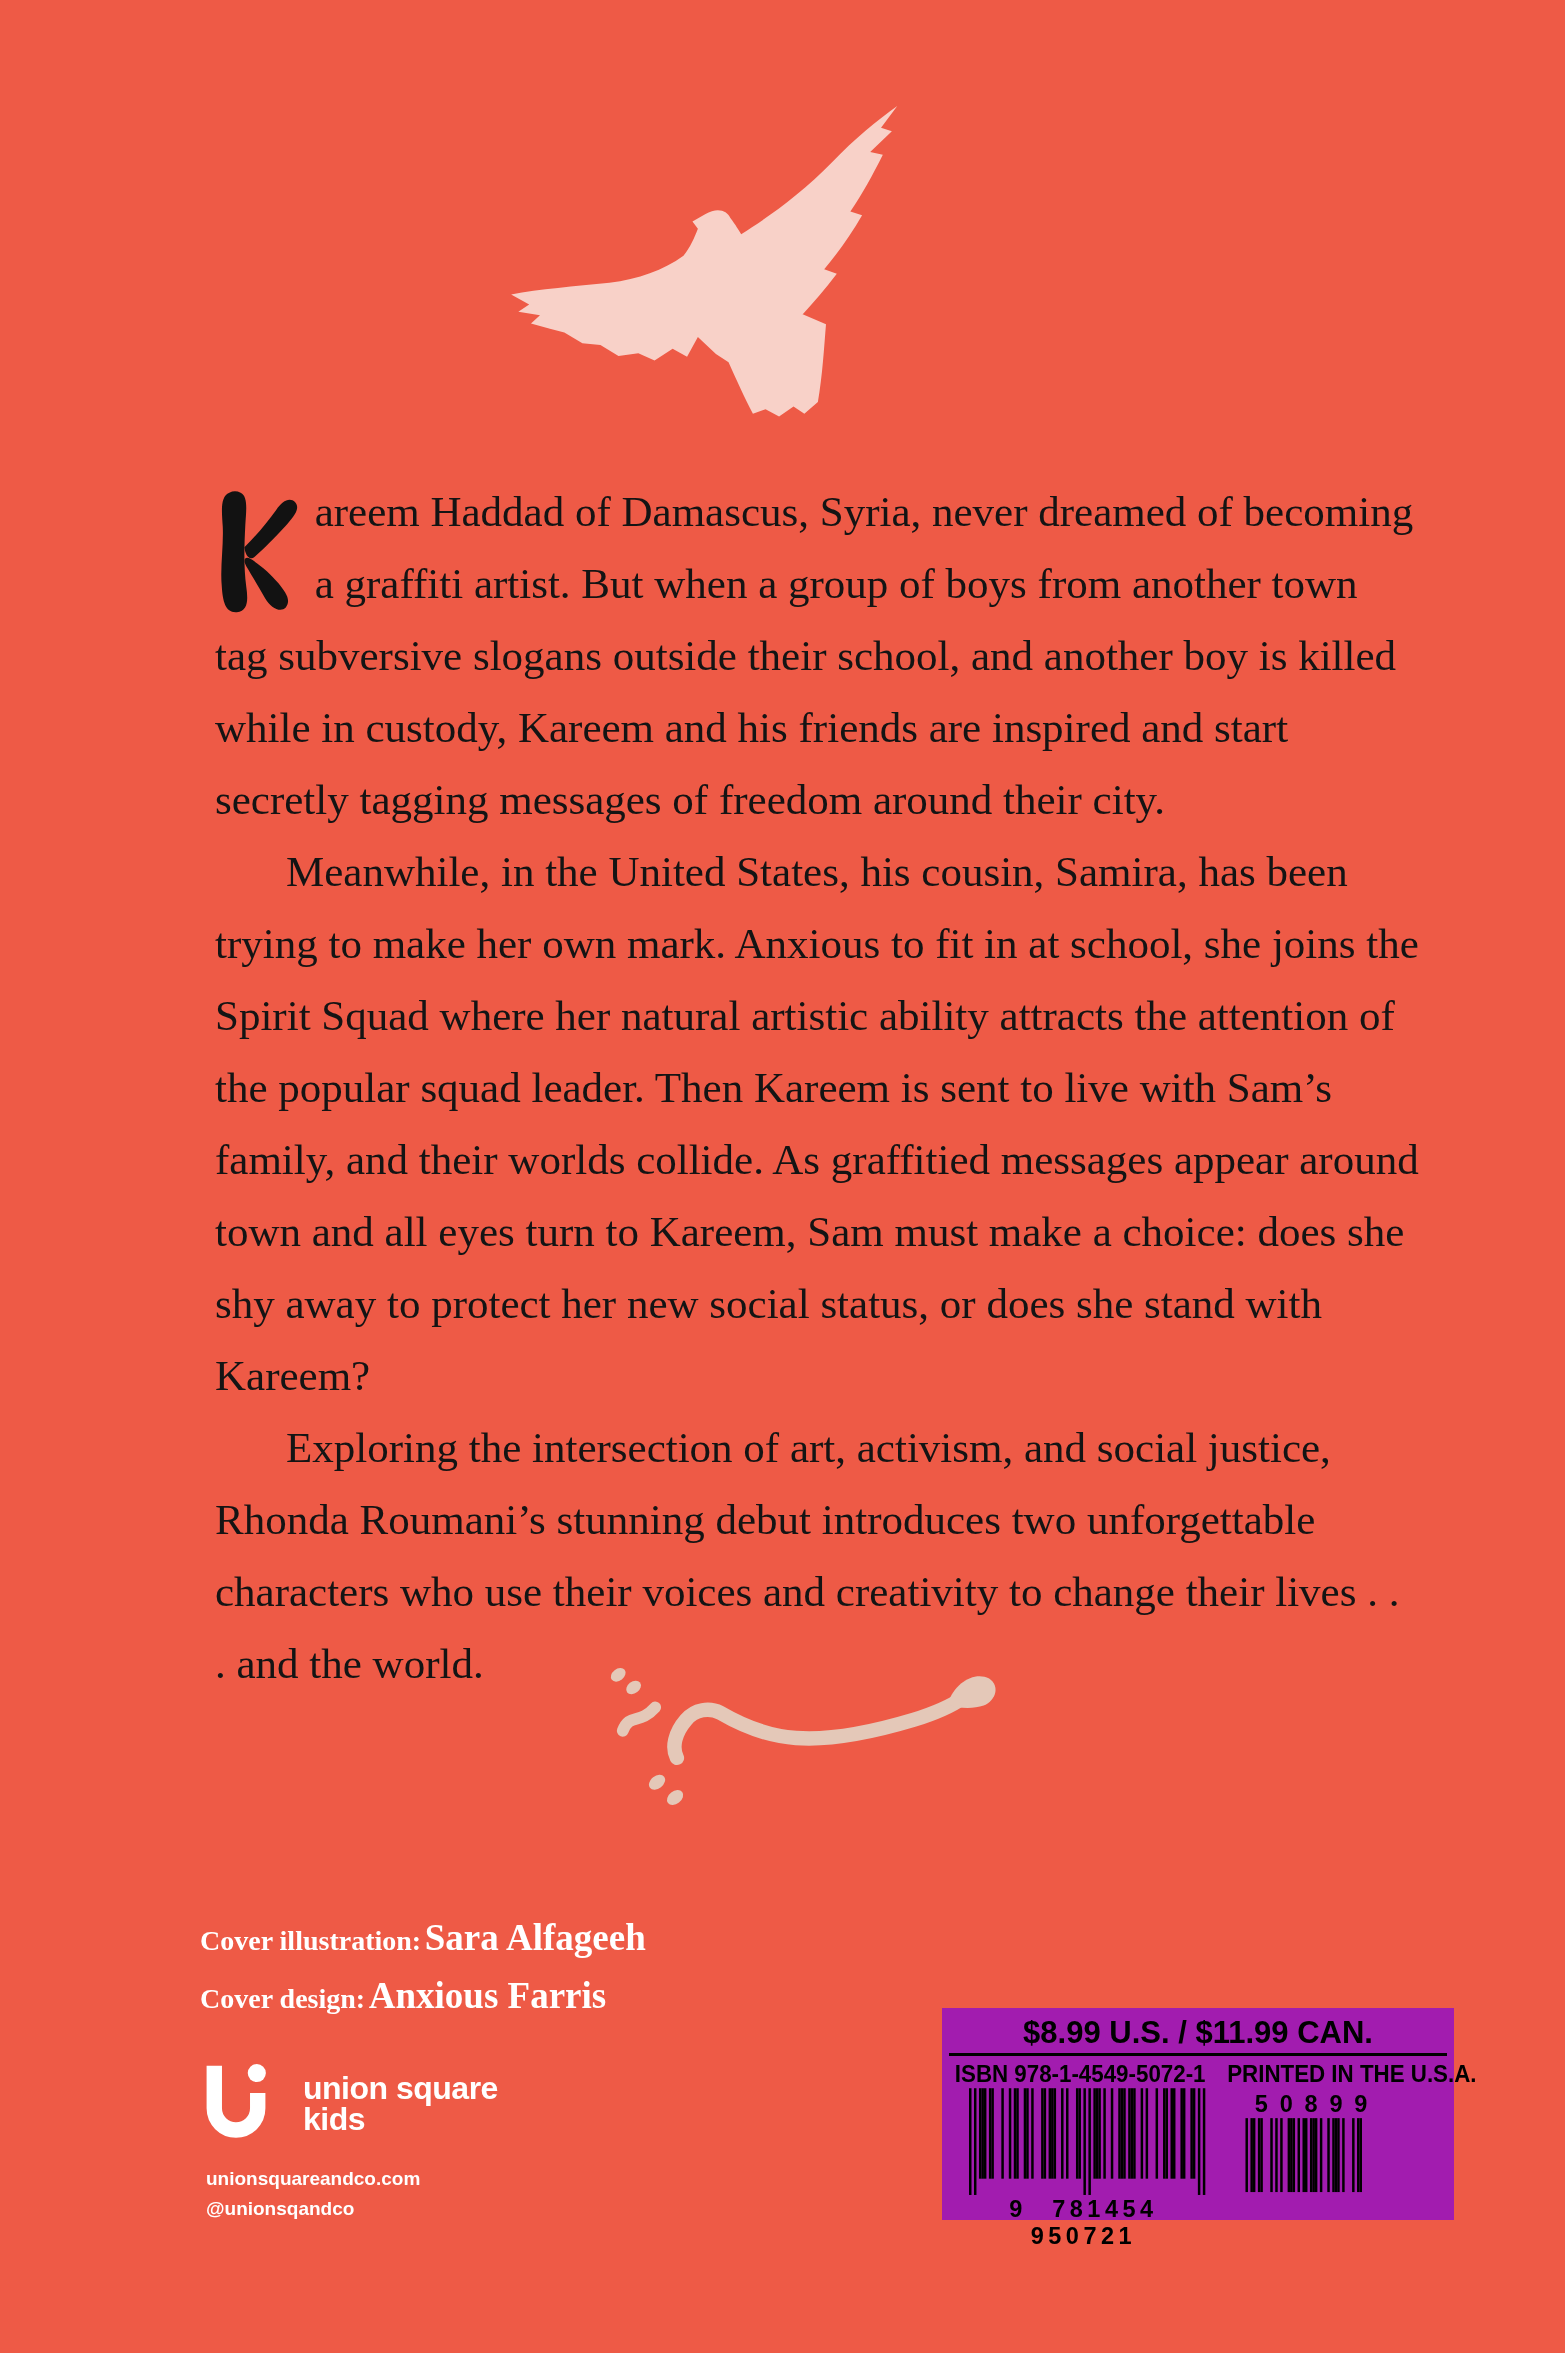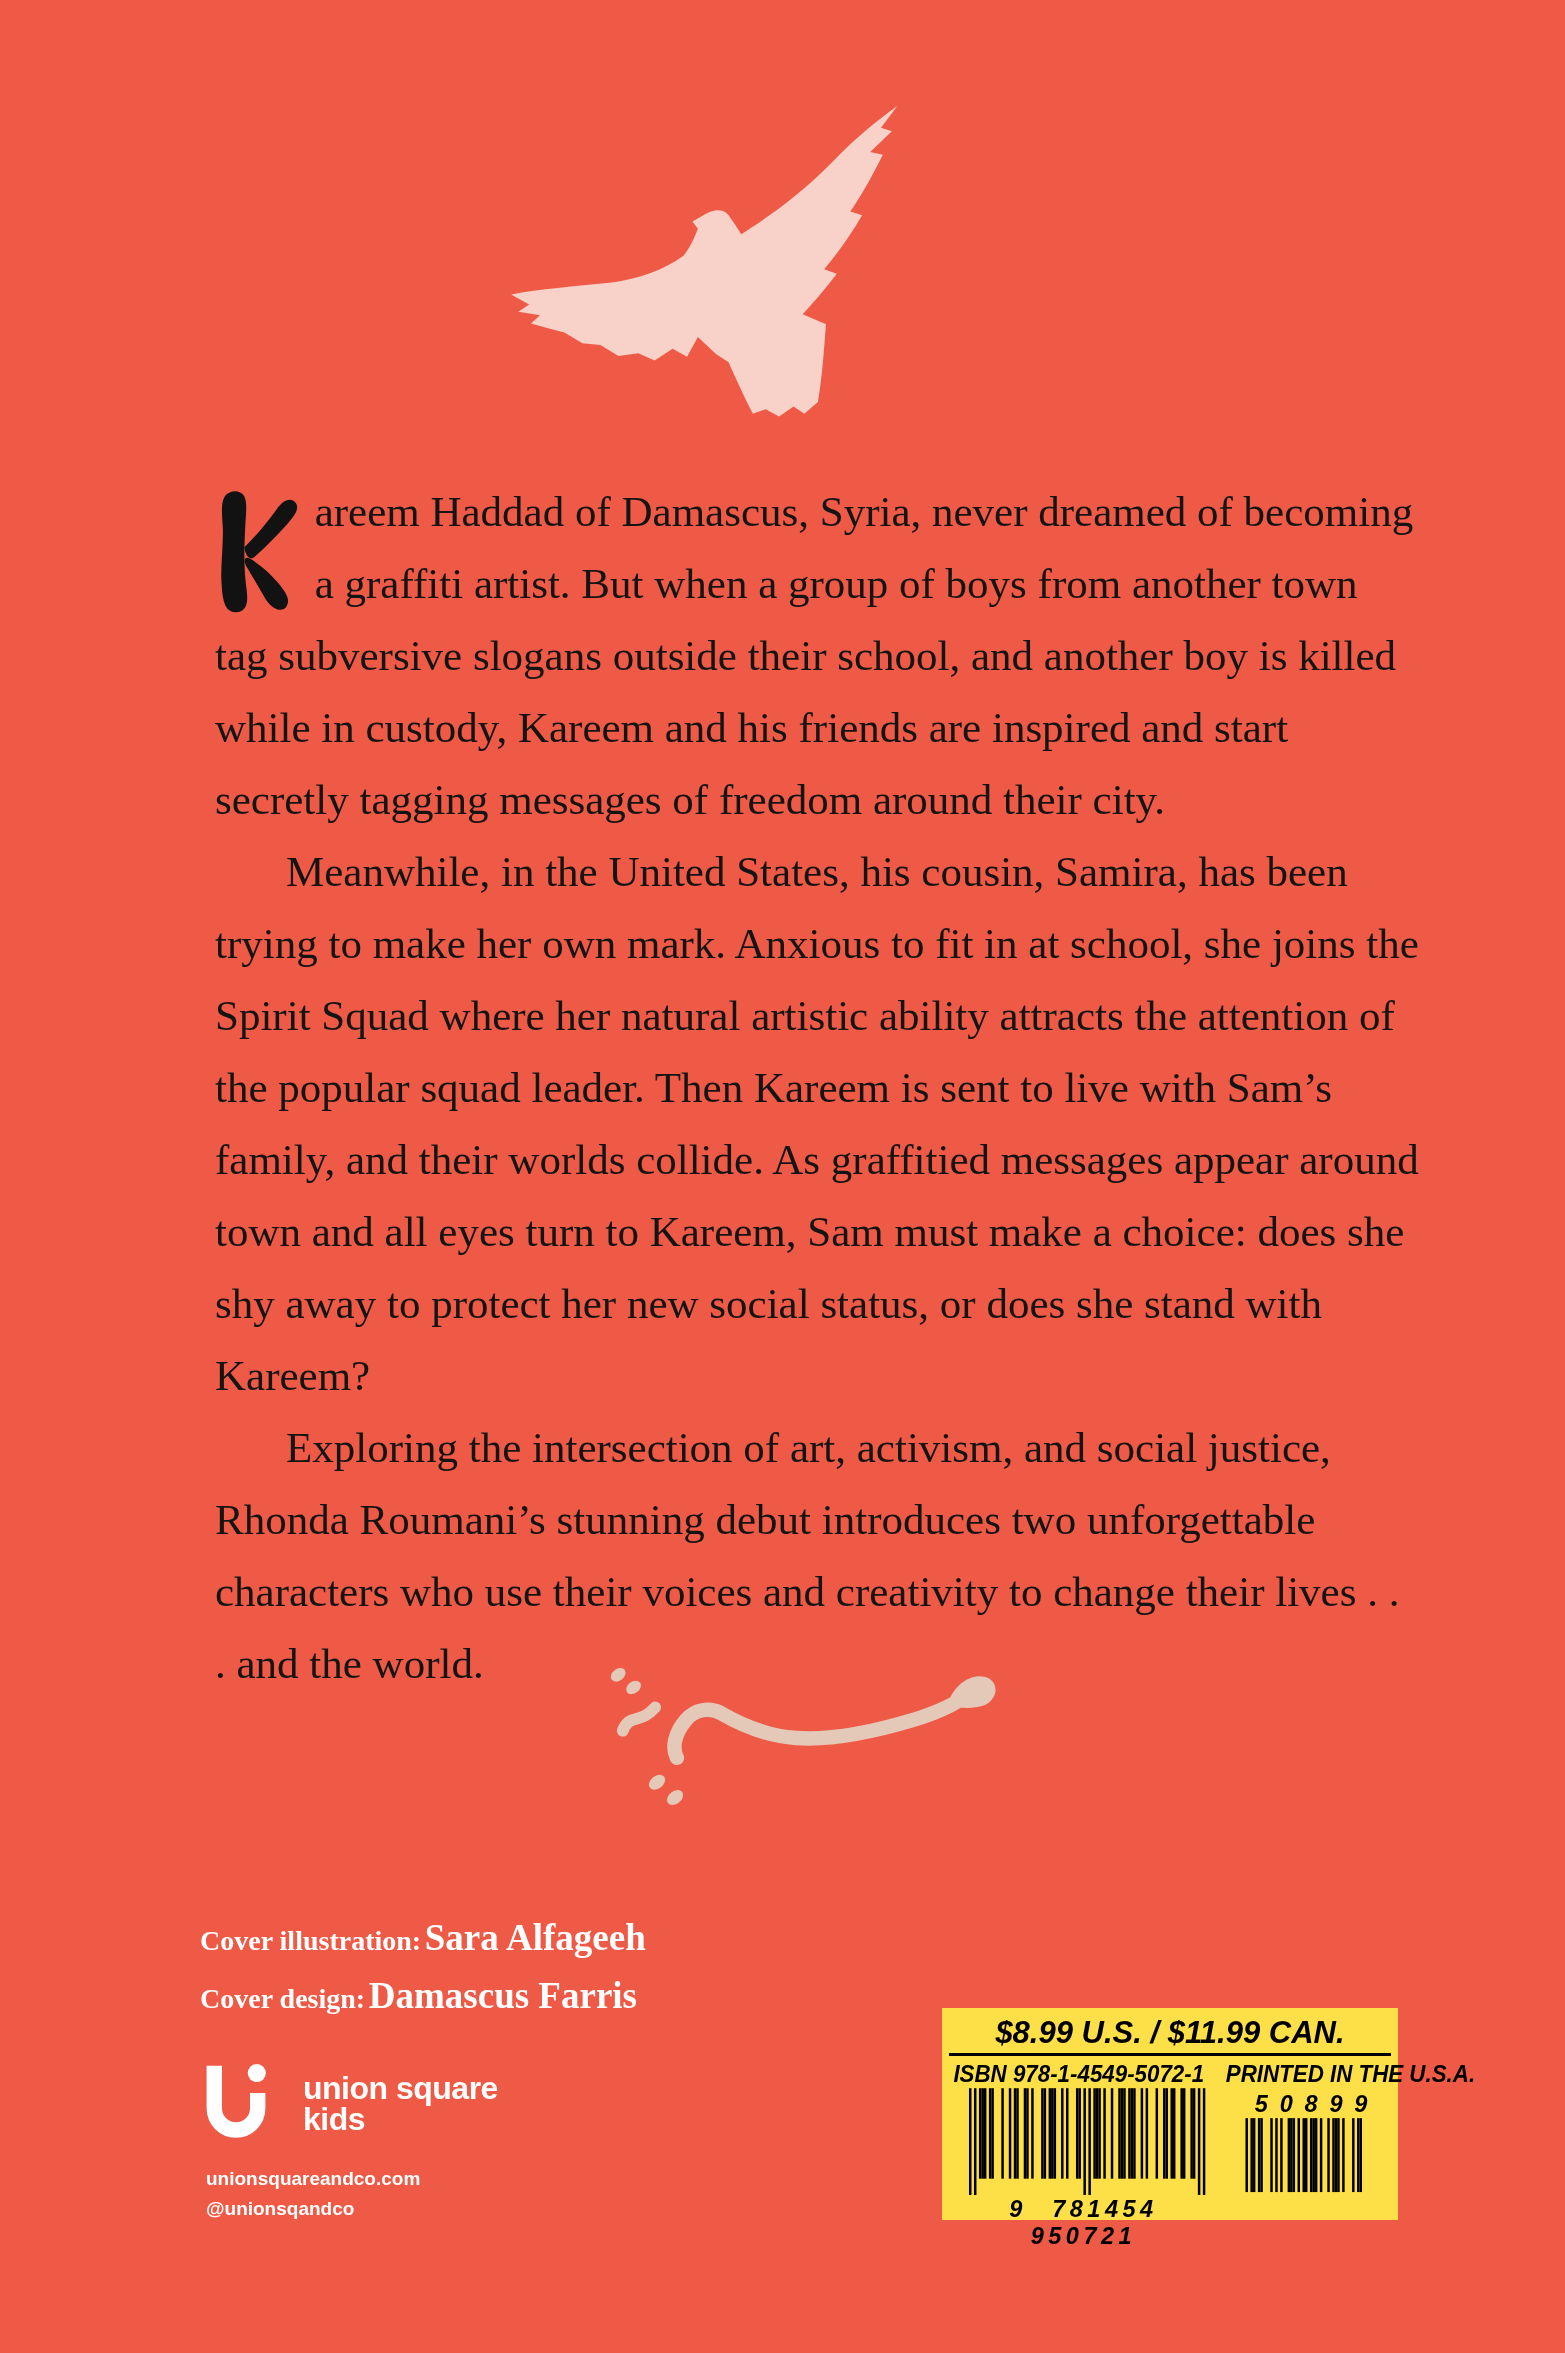--- a/index.html
+++ b/index.html
@@ -30,24 +30,23 @@
     font-family:"Liberation Sans", sans-serif;font-weight:bold;
     font-size:32px;line-height:31px;letter-spacing:-0.5px;
   }
   .weblinks{
     position:absolute;left:206px;top:2164px;color:#fff;
     font-family:"Liberation Sans", sans-serif;font-weight:bold;
     font-size:19px;line-height:30px;
   }
   
   .barcode-box{
-    position:absolute;left:942px;top:2008px;width:456px;height:212px;
-    background:#fde047;color:#000;
+    position:absolute;left:942px;top:2008px;width:512px;height:212px;
+    background:#a21caf;color:#000;
     font-family:"Liberation Sans", sans-serif;
-    font-style:italic;
   }
   .price{
     position:absolute;top:7.2px;left:0;width:100%;text-align:center;
     font-size:31px;font-weight:bold;letter-spacing:0px;
   }
   .rule{position:absolute;top:45px;left:7.2px;right:7.2px;height:2.7px;background:#000;}
   .isbn-line{
     position:absolute;top:53px;left:0;width:100%;text-align:center;
     font-size:23.5px;font-weight:bold;white-space:nowrap;
     transform:scaleX(0.95);
@@ -120,21 +119,21 @@
   </g>
 </svg>
 
 <div class="credits">
   <div class="line">
     <span class="credit-label">Cover illustration:</span>
     <span class="credit-name">Sara Alfageeh</span>
   </div>
   <div class="line">
     <span class="credit-label">Cover design:</span>
-    <span class="credit-name">Damascus Farris</span>
+    <span class="credit-name">Anxious Farris</span>
   </div>
 </div>
 
 <div class="logo-row">
   <svg class="logo-mark" viewBox="0 0 66 84" aria-hidden="true">
     <path d="M9,2 L9,49 A24,24 0 0 0 57,49 L57,32" fill="none" stroke="#ffffff" stroke-width="17"></path>
     <circle cx="56" cy="10" r="10" fill="#ffffff"></circle>
   </svg>
   <div class="logo-text">
     <div>union square</div>

